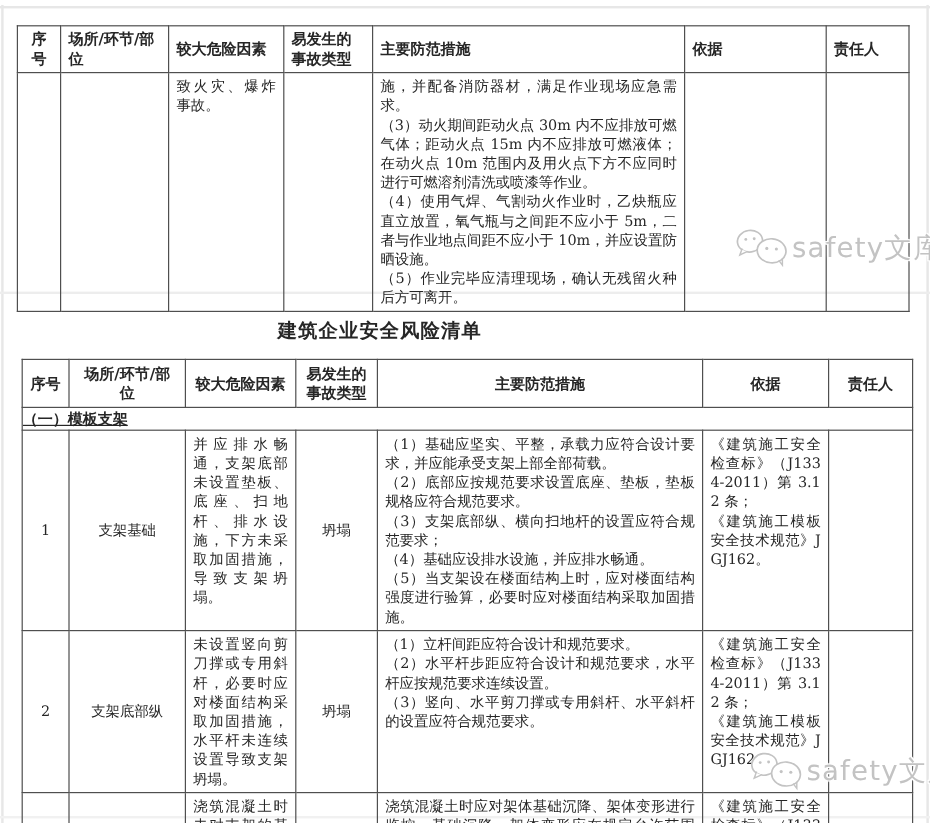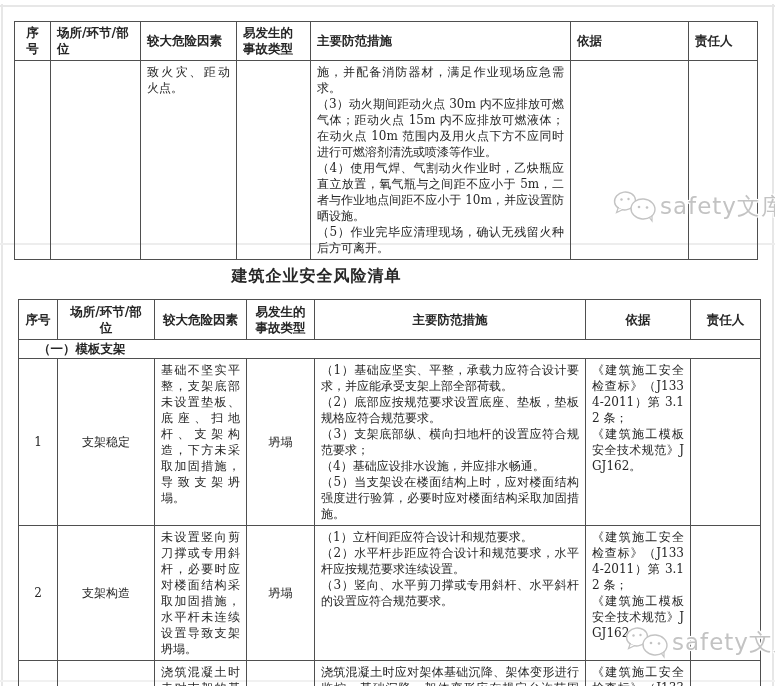--- a/index.html
+++ b/index.html
@@ -48,22 +48,23 @@
   .t2 th { text-align: center; height: 40px; }
   td.c-mid { text-align: center; vertical-align: middle; }
   td.c-top { vertical-align: top; }
   td.c-just { vertical-align: top; text-align: justify; }
   td.c-pre { vertical-align: top; text-align: justify; white-space: pre-line; }
   td.c-basis { vertical-align: top; text-align: justify; white-space: pre-line; padding: 4px 5px; }
   tr.section-row td {
     font-weight: bold;
     text-align: left;
     height: 19px;
-    padding: 1px 19px;
+    padding: 1px 0;
     font-size: 12.5px;
+    text-decoration: underline;
   }
   .page-title {
     position: absolute;
     left: 0; top: 262px;
     width: 633px;
     text-align: center;
     font-size: 16px;
     font-weight: bold;
     letter-spacing: 1px;
   }
@@ -117,21 +118,21 @@
         <th>易发生的事故类型</th>
         <th>主要防范措施</th>
         <th>依据</th>
         <th>责任人</th>
       </tr>
     </thead>
     <tbody>
       <tr style="height:173px">
         <td class="c-mid"></td>
         <td class="c-mid"></td>
-        <td class="c-just">致火灾、距动火点。</td>
+        <td class="c-just">致火灾、爆炸事故。</td>
         <td class="c-top"></td>
         <td class="c-pre">施，并配备消防器材，满足作业现场应急需求。
 （3）动火期间距动火点 30m 内不应排放可燃气体；距动火点 15m 内不应排放可燃液体；在动火点 10m 范围内及用火点下方不应同时进行可燃溶剂清洗或喷漆等作业。
 （4）使用气焊、气割动火作业时，乙炔瓶应直立放置，氧气瓶与之间距不应小于 5m，二者与作业地点间距不应小于 10m，并应设置防晒设施。
 （5）作业完毕应清理现场，确认无残留火种后方可离开。</td>
         <td class="c-top"></td>
         <td class="c-top"></td>
       </tr>
     </tbody>
   </table>
@@ -180,36 +181,36 @@
         <th>责任人</th>
       </tr>
     </thead>
     <tbody>
       <tr class="section-row">
         <td colspan="7">（一）模板支架</td>
       </tr>
 
       <tr style="height:133px">
         <td class="c-mid">1</td>
-        <td class="c-mid">支架稳定</td>
-        <td class="c-just">基础不坚实平整，支架底部未设置垫板、底座、扫地杆、支架构造，下方未采取加固措施，导致支架坍塌。</td>
+        <td class="c-mid">支架基础</td>
+        <td class="c-just">并应排水畅通，支架底部未设置垫板、底座、扫地杆、排水设施，下方未采取加固措施，导致支架坍塌。</td>
         <td class="c-mid">坍塌</td>
         <td class="c-pre">（1）基础应坚实、平整，承载力应符合设计要求，并应能承受支架上部全部荷载。
 （2）底部应按规范要求设置底座、垫板，垫板规格应符合规范要求。
 （3）支架底部纵、横向扫地杆的设置应符合规范要求；
 （4）基础应设排水设施，并应排水畅通。
 （5）当支架设在楼面结构上时，应对楼面结构强度进行验算，必要时应对楼面结构采取加固措施。</td>
         <td class="c-basis">《建筑施工安全检查标》（J1334-2011）第 3.12 条；
 《建筑施工模板安全技术规范》JGJ162。</td>
         <td></td>
       </tr>
 
       <tr style="height:124px">
         <td class="c-mid">2</td>
-        <td class="c-mid">支架构造</td>
+        <td class="c-mid">支架底部纵</td>
         <td class="c-just">未设置竖向剪刀撑或专用斜杆，必要时应对楼面结构采取加固措施，水平杆未连续设置导致支架坍塌。</td>
         <td class="c-mid">坍塌</td>
         <td class="c-pre">（1）立杆间距应符合设计和规范要求。
 （2）水平杆步距应符合设计和规范要求，水平杆应按规范要求连续设置。
 （3）竖向、水平剪刀撑或专用斜杆、水平斜杆的设置应符合规范要求。</td>
         <td class="c-basis">《建筑施工安全检查标》（J1334-2011）第 3.12 条；
 《建筑施工模板安全技术规范》JGJ162。</td>
         <td></td>
       </tr>
 

